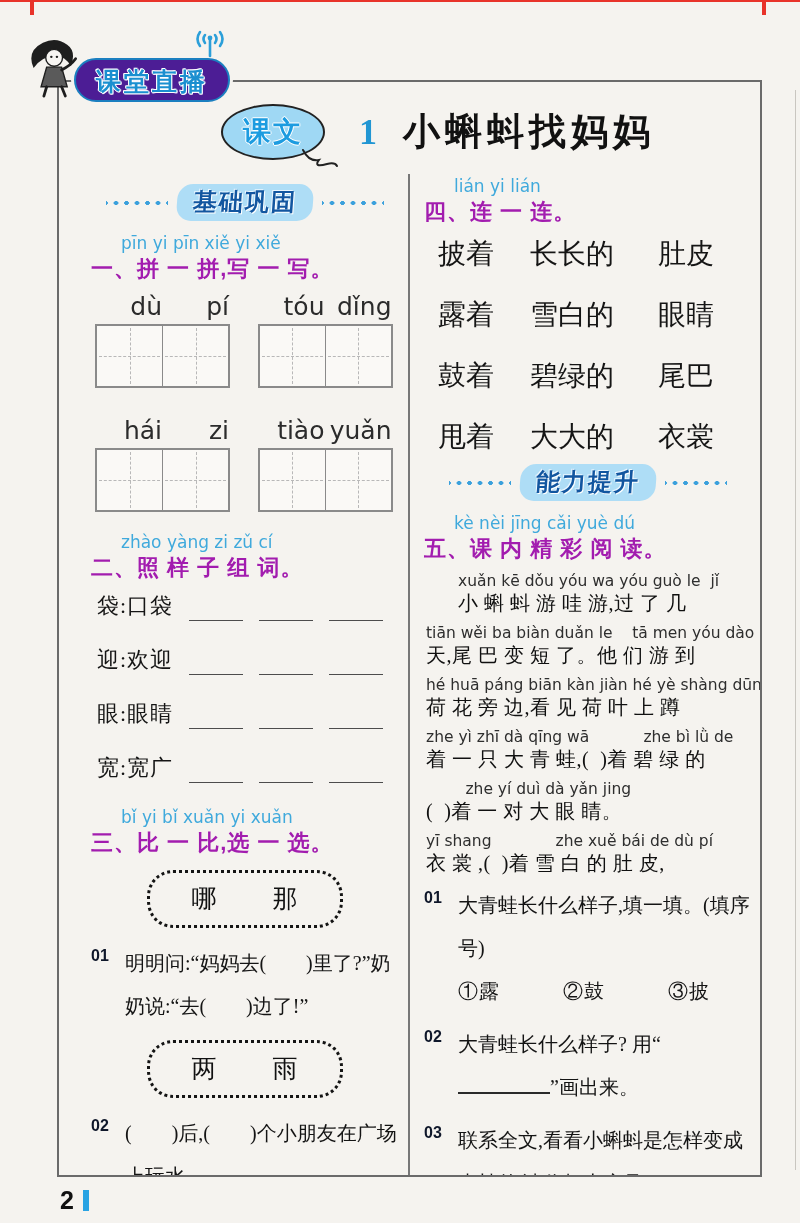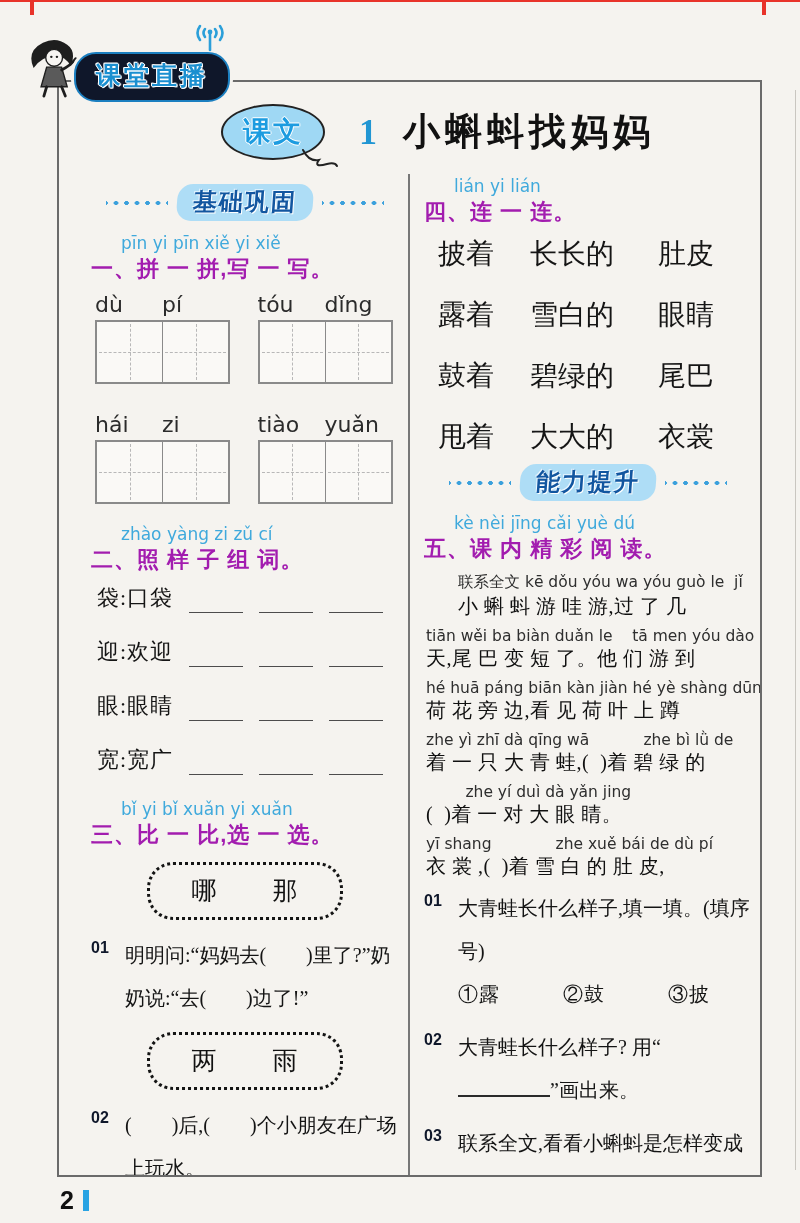--- a/index.html
+++ b/index.html
@@ -11,22 +11,22 @@
   }
   .top-red-line { position:absolute; top:0; left:0; width:100%; height:2px; background:#e8332a; }
   .crop-mark { position:absolute; top:2px; width:4px; height:13px; background:#e8332a; }
   .crop-mark.left { left:30px; } .crop-mark.right { right:34px; }
   .page-edge-shadow { position:absolute; top:90px; right:4px; width:1.5px; height:1080px; background:#c9c6c0; }
 
   
   .logo { position:absolute; top:36px; left:28px; display:flex; align-items:flex-end; z-index:5; }
   .mascot { width:56px; height:66px; margin-right:-10px; }
   .badge {
-    position:relative; background:#0f172a; border:2px solid #1b7fc0; border-radius:22px;
-    padding:5px 20px 8px; box-shadow:0 0 0 3px #f5f3ef;
+    position:relative; background:#4c1d95; border:2px solid #1b7fc0; border-radius:22px;
+    padding:5px 20px 2px; box-shadow:0 0 0 3px #f5f3ef;
   }
   .badge-label {
     font-size:25px; font-weight:bold; color:#1b8fd0; letter-spacing:3px;
     text-shadow:1px 0 #fff,-1px 0 #fff,0 1px #fff,0 -1px #fff,1px 1px #fff,-1px -1px #fff;
   }
   .broadcast { position:absolute; top:-32px; right:-4px; width:44px; height:34px; }
 
   
   .main-box { position:absolute; left:57px; top:80px; width:705px; height:1097px; border:2px solid #6a6a6a; overflow:hidden; display:flex; flex-direction:column; }
 
@@ -59,21 +59,21 @@
     text-shadow:1px 1px 0 #fff, -1px -1px 0 #eaf6ff;
   }
 
   
   .ex-pinyin { font-family:"DejaVu Sans", sans-serif; color:#3fa9dc; font-size:17px; padding-left:30px; white-space:pre; }
   .ex-heading { color:#a21caf; font-weight:bold; font-size:22px; letter-spacing:1px; margin:1px 0 8px; white-space:pre; }
 
   
   .grids { display:grid; grid-template-columns:1fr 1fr; gap:28px 24px; margin:8px 2px 20px 4px; }
   .word-py { display:flex; margin-bottom:3px; }
-  .word-py span { width:67px; text-align:left; font-family:"DejaVu Sans", sans-serif; font-size:22px; color:#2b2b2b; }
+  .word-py span { width:67px; text-align:right; font-family:"DejaVu Sans", sans-serif; font-size:25px; color:#2b2b2b; }
   .tzg { display:flex; width:135px; height:64px; border:2px solid #8a8a8a; background:#faf9f6; }
   .tzg-cell { flex:1; position:relative; }
   .tzg-cell + .tzg-cell { border-left:1.5px solid #8a8a8a; }
   .tzg-cell::before { content:""; position:absolute; left:50%; top:2px; bottom:2px; border-left:1.5px dashed #b8b8b8; }
   .tzg-cell::after  { content:""; position:absolute; top:50%; left:2px; right:2px; border-top:1.5px dashed #b8b8b8; }
 
   
   .word-row { display:flex; align-items:flex-end; gap:16px; margin:0 0 24px 6px;
     font-family:"Liberation Serif", serif; font-size:22px; color:#151515; }
   .word-row .wr-label { letter-spacing:1px; }
@@ -292,21 +292,21 @@
           <span class="banner-pill">能力提升</span>
           <span class="leader-dots"></span>
         </div>
 
         <div>
           <div class="ex-pinyin">kè nèi jīng cǎi yuè dú</div>
           <div class="ex-heading">五、课 内 精 彩 阅 读。</div>
 
           <div class="passage">
             <div class="pline indent">
-              <div class="py">联系全文 kē dǒu yóu wa yóu guò le  jǐ</div>
+              <div class="py">xuǎn kē dǒu yóu wa yóu guò le  jǐ</div>
               <div class="hz">小 蝌 蚪 游 哇 游,过 了 几</div>
             </div>
             <div class="pline">
               <div class="py">tiān wěi ba biàn duǎn le    tā men yóu dào</div>
               <div class="hz">天,尾 巴 变 短 了。他 们 游 到</div>
             </div>
             <div class="pline">
               <div class="py">hé huā páng biān kàn jiàn hé yè shàng dūn</div>
               <div class="hz">荷 花 旁 边,看 见 荷 叶 上 蹲</div>
             </div>

